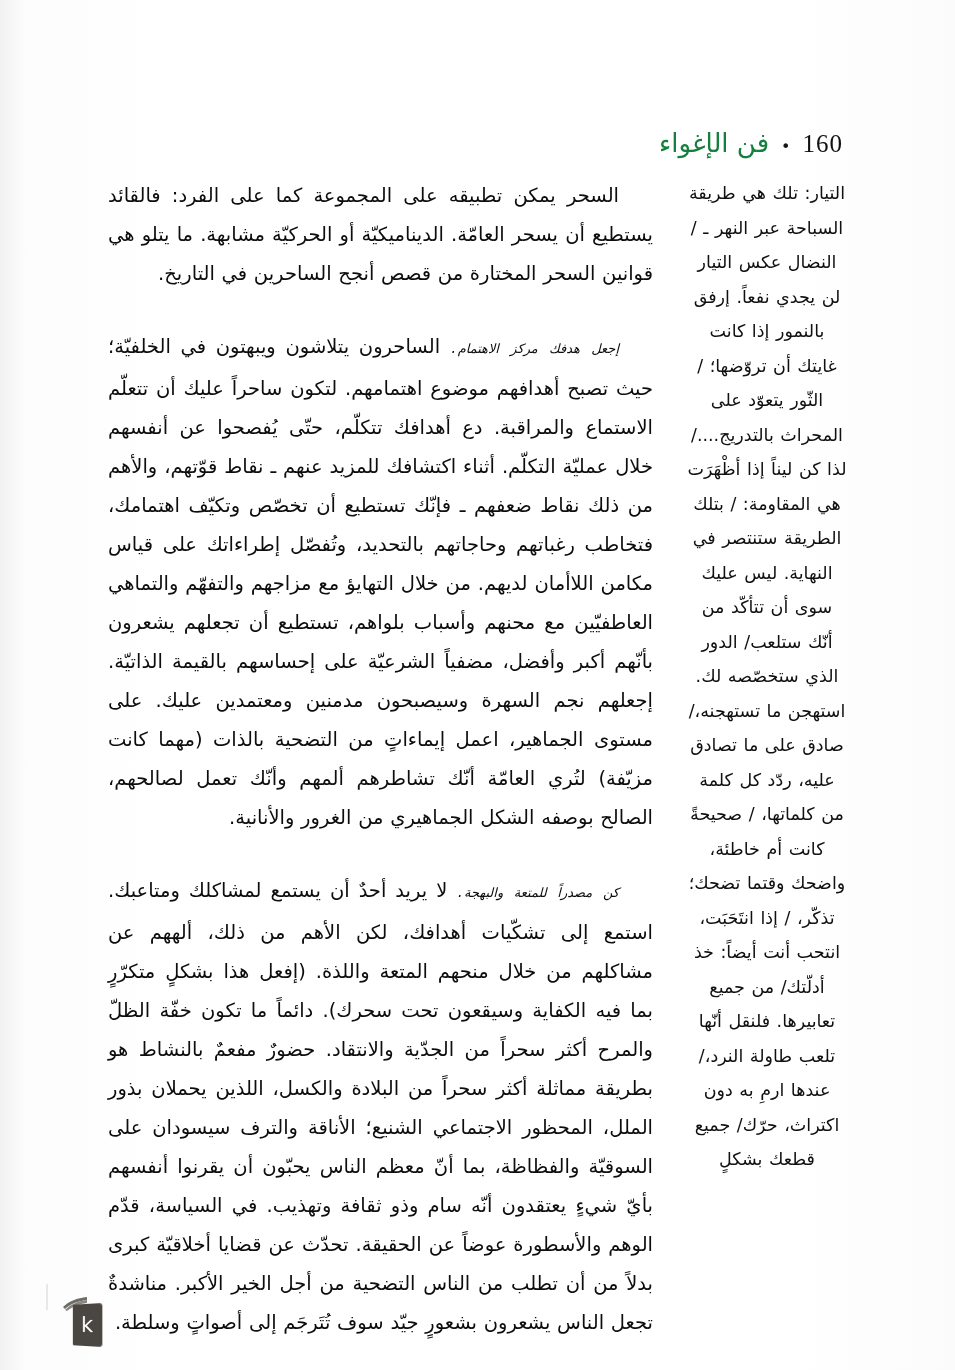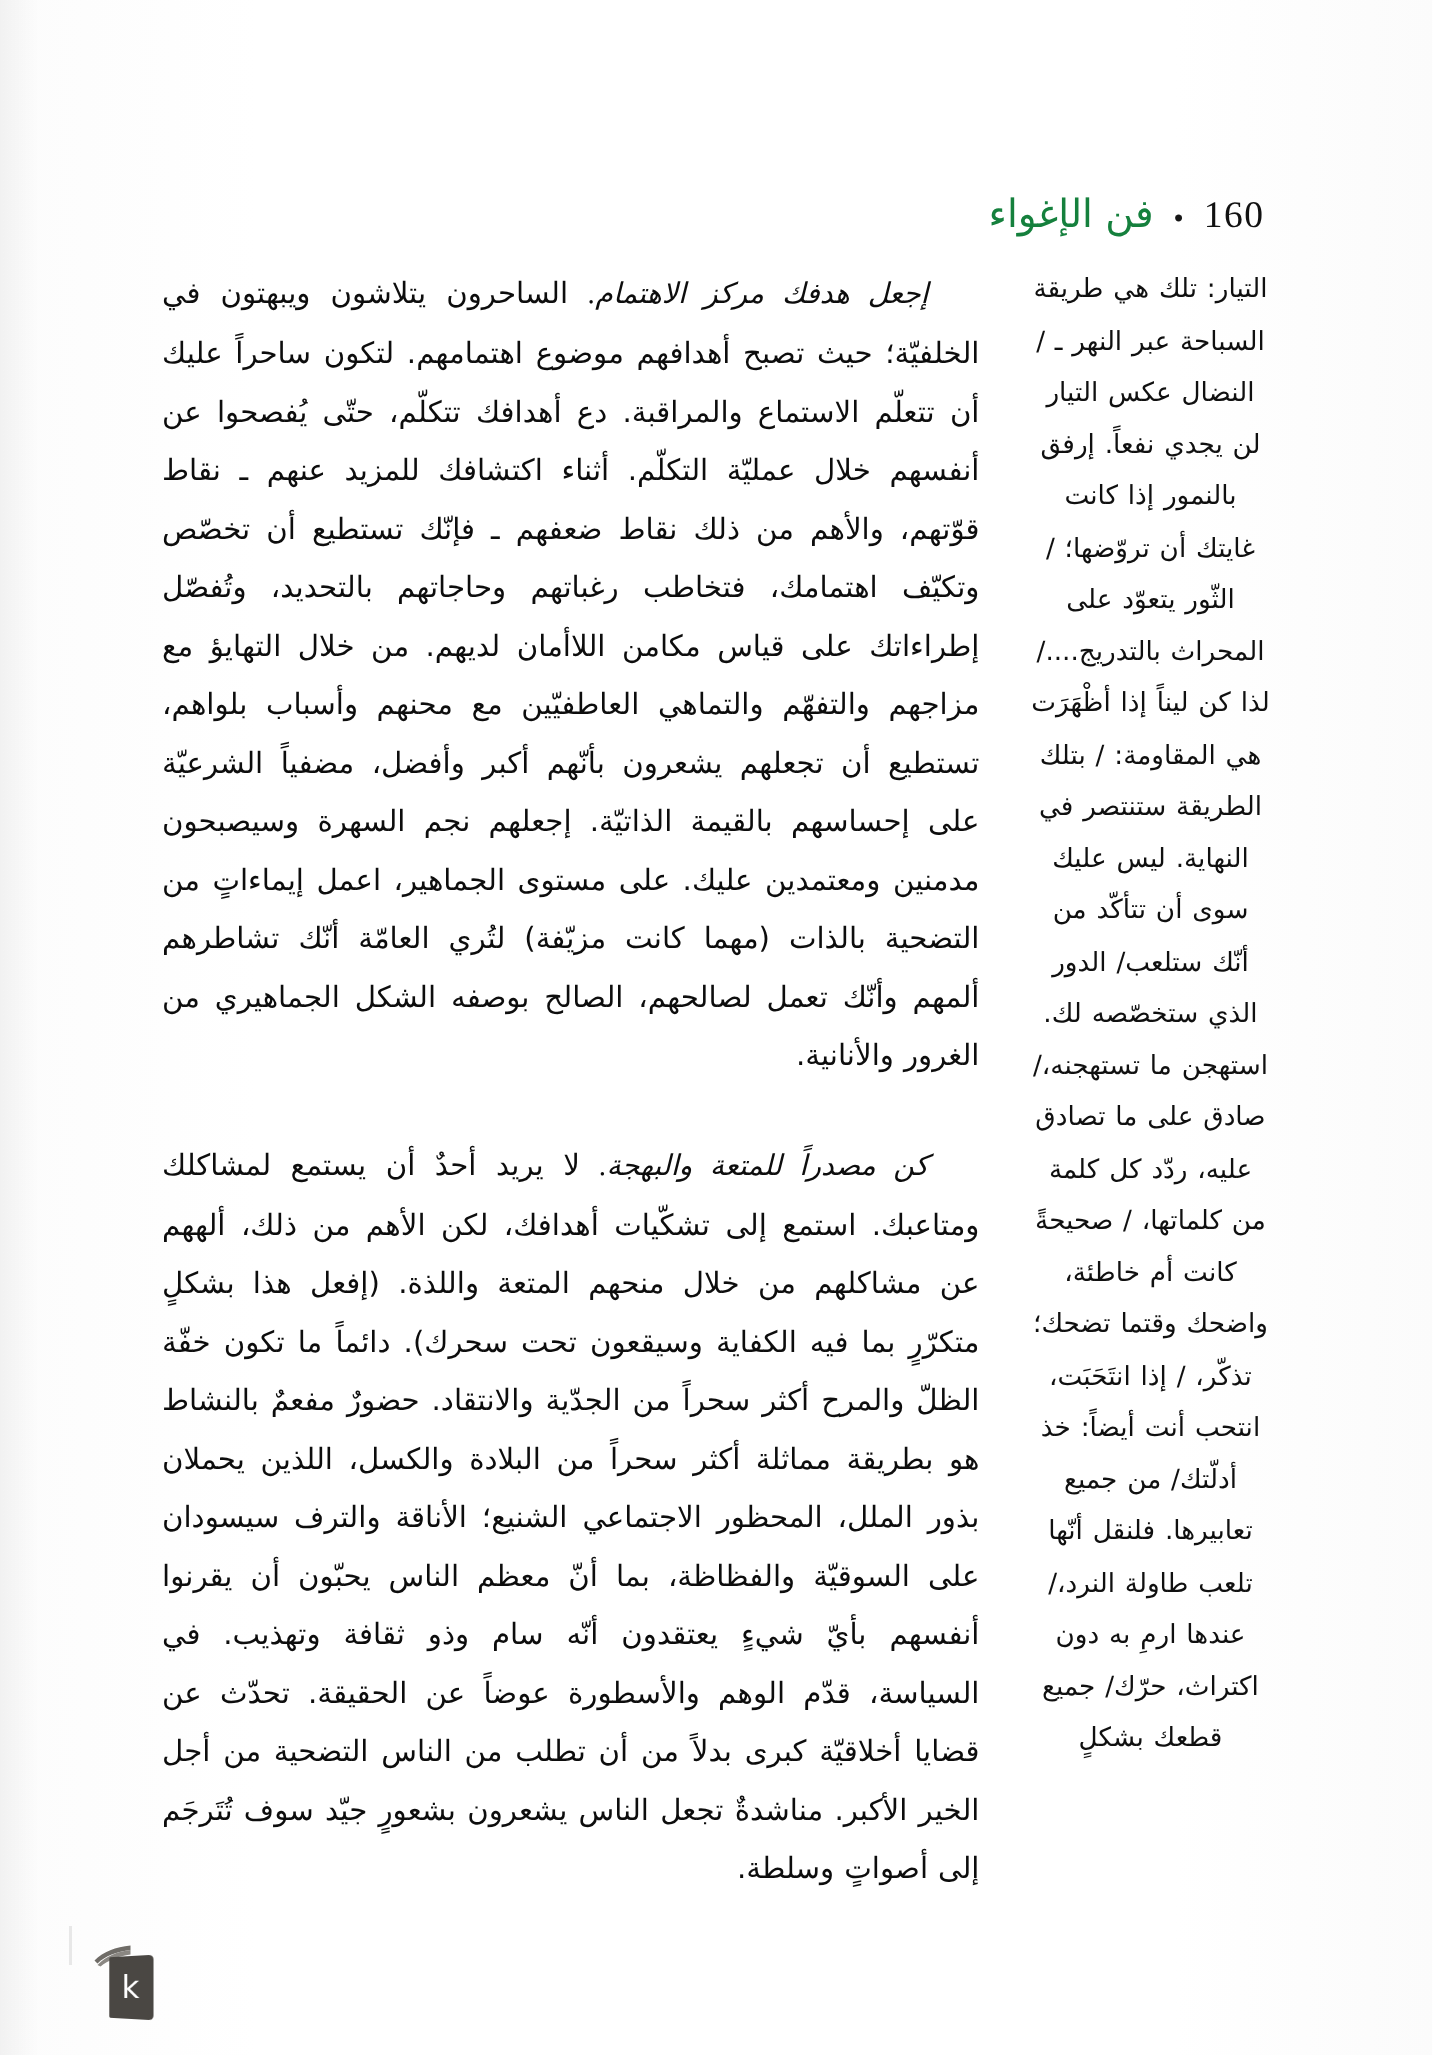--- a/index.html
+++ b/index.html
@@ -106,22 +106,22 @@
     margin: 0 0 34px 0;
     text-indent: 34px;
     text-align: justify;
     word-spacing: 0.5px;
   }
   .para:last-child {
     margin-bottom: 0;
   }
   .lede {
     font-style: italic;
-    font-family: Liberation Serif, serif;
-    font-size: 19px;
+    font-family: Liberation Mono, monospace;
+    font-size: 13px;
   }
 
   
   .watermark {
     position: absolute;
     left: 62px;
     bottom: 22px;
     display: flex;
     flex-direction: row;
     align-items: center;
@@ -205,20 +205,23 @@
       <span class="rh-dot">•</span>
       <span class="rh-book-title">فن الإغواء</span>
     </div>
 
     <div class="body-area">
 
       <div class="margin-note">التيار: تلك هي طريقة السباحة عبر النهر ـ / النضال عكس التيار لن يجدي نفعاً. إرفق بالنمور إذا كانت غايتك أن تروّضها؛ / الثّور يتعوّد على المحراث بالتدريج..../ لذا كن ليناً إذا أظْهَرَت هي المقاومة: / بتلك الطريقة ستنتصر في النهاية. ليس عليك سوى أن تتأكّد من أنّك ستلعب/ الدور الذي ستخصّصه لك. استهجن ما تستهجنه،/ صادق على ما تصادق عليه، ردّد كل كلمة من كلماتها، / صحيحةً كانت أم خاطئة، واضحك وقتما تضحك؛ تذكّر، / إذا انتَحَبَت، انتحب أنت أيضاً: خذ أدلّتك/ من جميع تعابيرها. فلنقل أنّها تلعب طاولة النرد،/ عندها ارمِ به دون اكتراث، حرّك/ جميع قطعك بشكلٍ</div>
 
       <div class="main-column">
 
+        <p class="para">
+          <span>السحر يمكن تطبيقه على المجموعة كما على الفرد: فالقائد يستطيع أن يسحر العامّة. الديناميكيّة أو الحركيّة مشابهة. ما يتلو هي قوانين السحر المختارة من قصص أنجح الساحرين في التاريخ.</span>
+        </p>
 
         <p class="para">
           <span class="lede">إجعل هدفك مركز الاهتمام.</span><span> الساحرون يتلاشون ويبهتون في الخلفيّة؛ حيث تصبح أهدافهم موضوع اهتمامهم. لتكون ساحراً عليك أن تتعلّم الاستماع والمراقبة. دع أهدافك تتكلّم، حتّى يُفصحوا عن أنفسهم خلال عمليّة التكلّم. أثناء اكتشافك للمزيد عنهم ـ نقاط قوّتهم، والأهم من ذلك نقاط ضعفهم ـ فإنّك تستطيع أن تخصّص وتكيّف اهتمامك، فتخاطب رغباتهم وحاجاتهم بالتحديد، وتُفصّل إطراءاتك على قياس مكامن اللاأمان لديهم. من خلال التهايؤ مع مزاجهم والتفهّم والتماهي العاطفيّين مع محنهم وأسباب بلواهم، تستطيع أن تجعلهم يشعرون بأنّهم أكبر وأفضل، مضفياً الشرعيّة على إحساسهم بالقيمة الذاتيّة. إجعلهم نجم السهرة وسيصبحون مدمنين ومعتمدين عليك. على مستوى الجماهير، اعمل إيماءاتٍ من التضحية بالذات (مهما كانت مزيّفة) لتُري العامّة أنّك تشاطرهم ألمهم وأنّك تعمل لصالحهم، الصالح بوصفه الشكل الجماهيري من الغرور والأنانية.</span>
         </p>
 
         <p class="para">
           <span class="lede">كن مصدراً للمتعة والبهجة.</span><span> لا يريد أحدٌ أن يستمع لمشاكلك ومتاعبك. استمع إلى تشكّيات أهدافك، لكن الأهم من ذلك، ألههم عن مشاكلهم من خلال منحهم المتعة واللذة. (إفعل هذا بشكلٍ متكرّرٍ بما فيه الكفاية وسيقعون تحت سحرك). دائماً ما تكون خفّة الظلّ والمرح أكثر سحراً من الجدّية والانتقاد. حضورٌ مفعمٌ بالنشاط هو بطريقة مماثلة أكثر سحراً من البلادة والكسل، اللذين يحملان بذور الملل، المحظور الاجتماعي الشنيع؛ الأناقة والترف سيسودان على السوقيّة والفظاظة، بما أنّ معظم الناس يحبّون أن يقرنوا أنفسهم بأيّ شيءٍ يعتقدون أنّه سام وذو ثقافة وتهذيب. في السياسة، قدّم الوهم والأسطورة عوضاً عن الحقيقة. تحدّث عن قضايا أخلاقيّة كبرى بدلاً من أن تطلب من الناس التضحية من أجل الخير الأكبر. مناشدةٌ تجعل الناس يشعرون بشعورٍ جيّد سوف تُتَرجَم إلى أصواتٍ وسلطة.</span>
         </p>
 
       </div>

